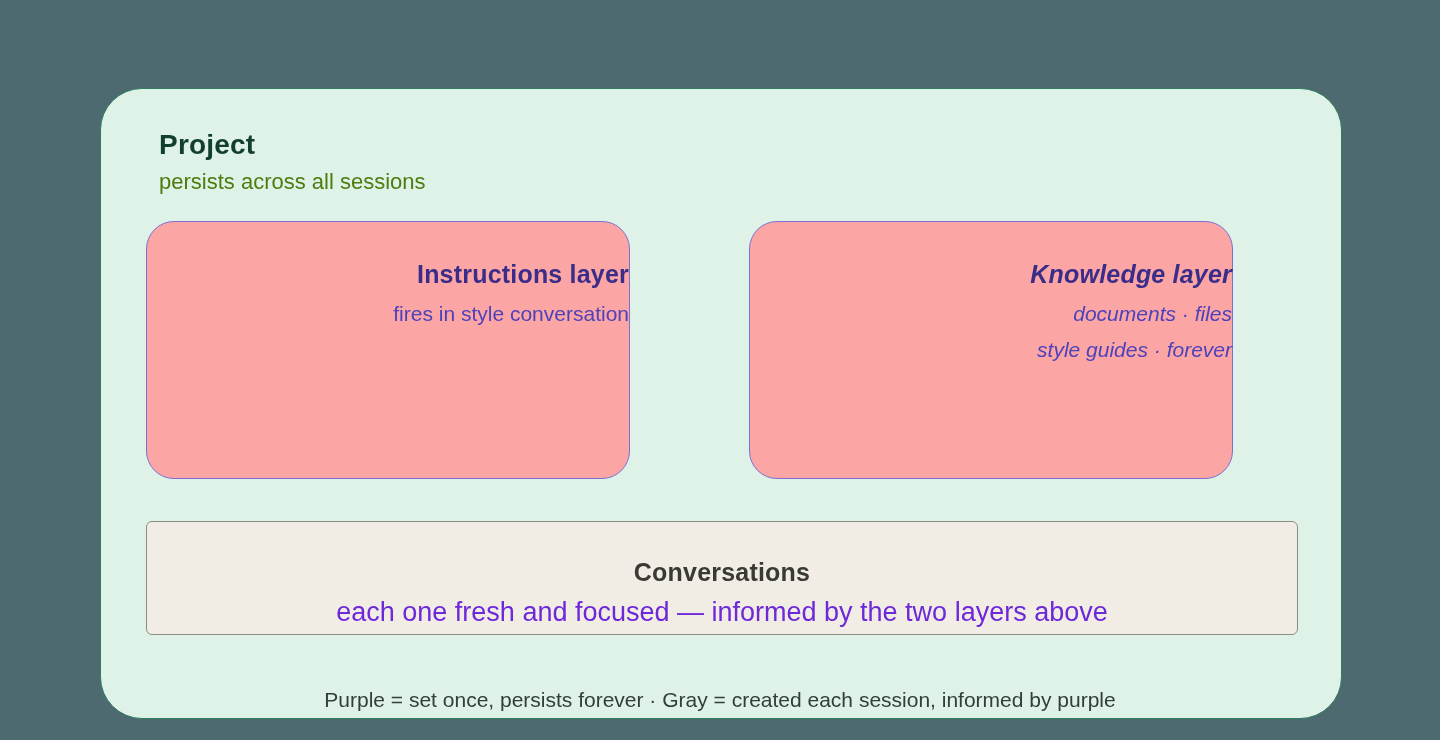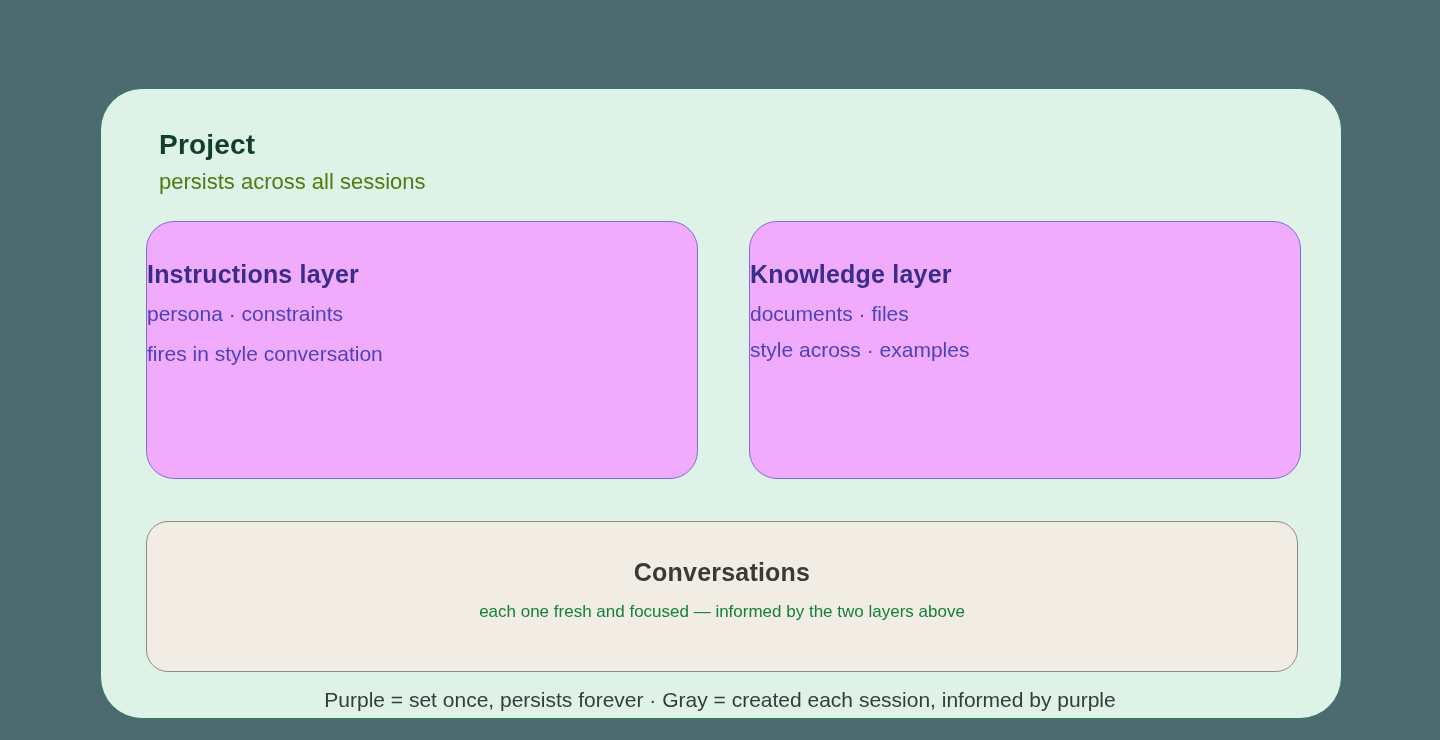--- a/index.html
+++ b/index.html
@@ -41,30 +41,30 @@
     left: 58px;
     top: 78px;
     font-size: 22px;
     font-weight: 400;
     color: #4d7c0f;
     line-height: 30px;
   }
   .layer-box {
     position: absolute;
     top: 132px;
-    width: 552px;
+    width: 484px;
     height: 258px;
-    background: #f0abfc;
+    background: #fca5a5;
     border: 1.5px solid #7b70d1;
     border-radius: 28px;
     box-sizing: border-box;
-    text-align: left;
+    text-align: right;
   }
   .layer-box.instructions { left: 45px; }
-  .layer-box.knowledge    { left: 648px; }
+  .layer-box.knowledge    { left: 648px; font-style: italic; }
   .layer-title {
     margin-top: 36px;
     font-size: 25px;
     font-weight: 700;
     color: #3a2d89;
     line-height: 32px;
     letter-spacing: 0.2px;
   }
   .layer-lines { margin-top: 6px; }
   .layer-line {
@@ -72,40 +72,40 @@
     font-weight: 400;
     color: #4e42ba;
     line-height: 36px;
   }
   .layer-line.extra-gap { margin-top: 4px; }
   .conversations-box {
     position: absolute;
     left: 45px;
     top: 432px;
     width: 1152px;
-    height: 151px;
+    height: 114px;
     background: #f1ede4;
     border: 1.5px solid #8d8d86;
-    border-radius: 22px;
+    border-radius: 6px;
     box-sizing: border-box;
     text-align: center;
   }
   .conv-title {
     margin-top: 34px;
     font-size: 25px;
     font-weight: 700;
     color: #3a3a34;
     line-height: 32px;
     letter-spacing: 0.2px;
   }
   .conv-subtitle {
     margin-top: 8px;
-    font-size: 17px;
+    font-size: 27px;
     font-weight: 400;
-    color: #15803d;
+    color: #6d28d9;
     line-height: 32px;
   }
   .legend {
     position: absolute;
     left: 0;
     top: 686px;
     width: 1440px;
     text-align: center;
     font-size: 21px;
     font-weight: 500;
@@ -118,30 +118,29 @@
 
 <div class="panel">
 
   <div class="project-title">Project</div>
 
   <div class="project-subtitle">persists across all sessions</div>
 
   <div class="layer-box instructions">
     <div class="layer-title">Instructions layer</div>
     <div class="layer-lines">
-      <div class="layer-line">persona · constraints</div>
       <div class="layer-line extra-gap">fires in style conversation</div>
     </div>
   </div>
 
   <div class="layer-box knowledge">
     <div class="layer-title">Knowledge layer</div>
     <div class="layer-lines">
       <div class="layer-line">documents · files</div>
-      <div class="layer-line">style across · examples</div>
+      <div class="layer-line">style guides · forever</div>
     </div>
   </div>
 
   <div class="conversations-box">
     <div class="conv-title">Conversations</div>
     <div class="conv-subtitle">each one fresh and focused — informed by the two layers above</div>
   </div>
 
 </div>
 

